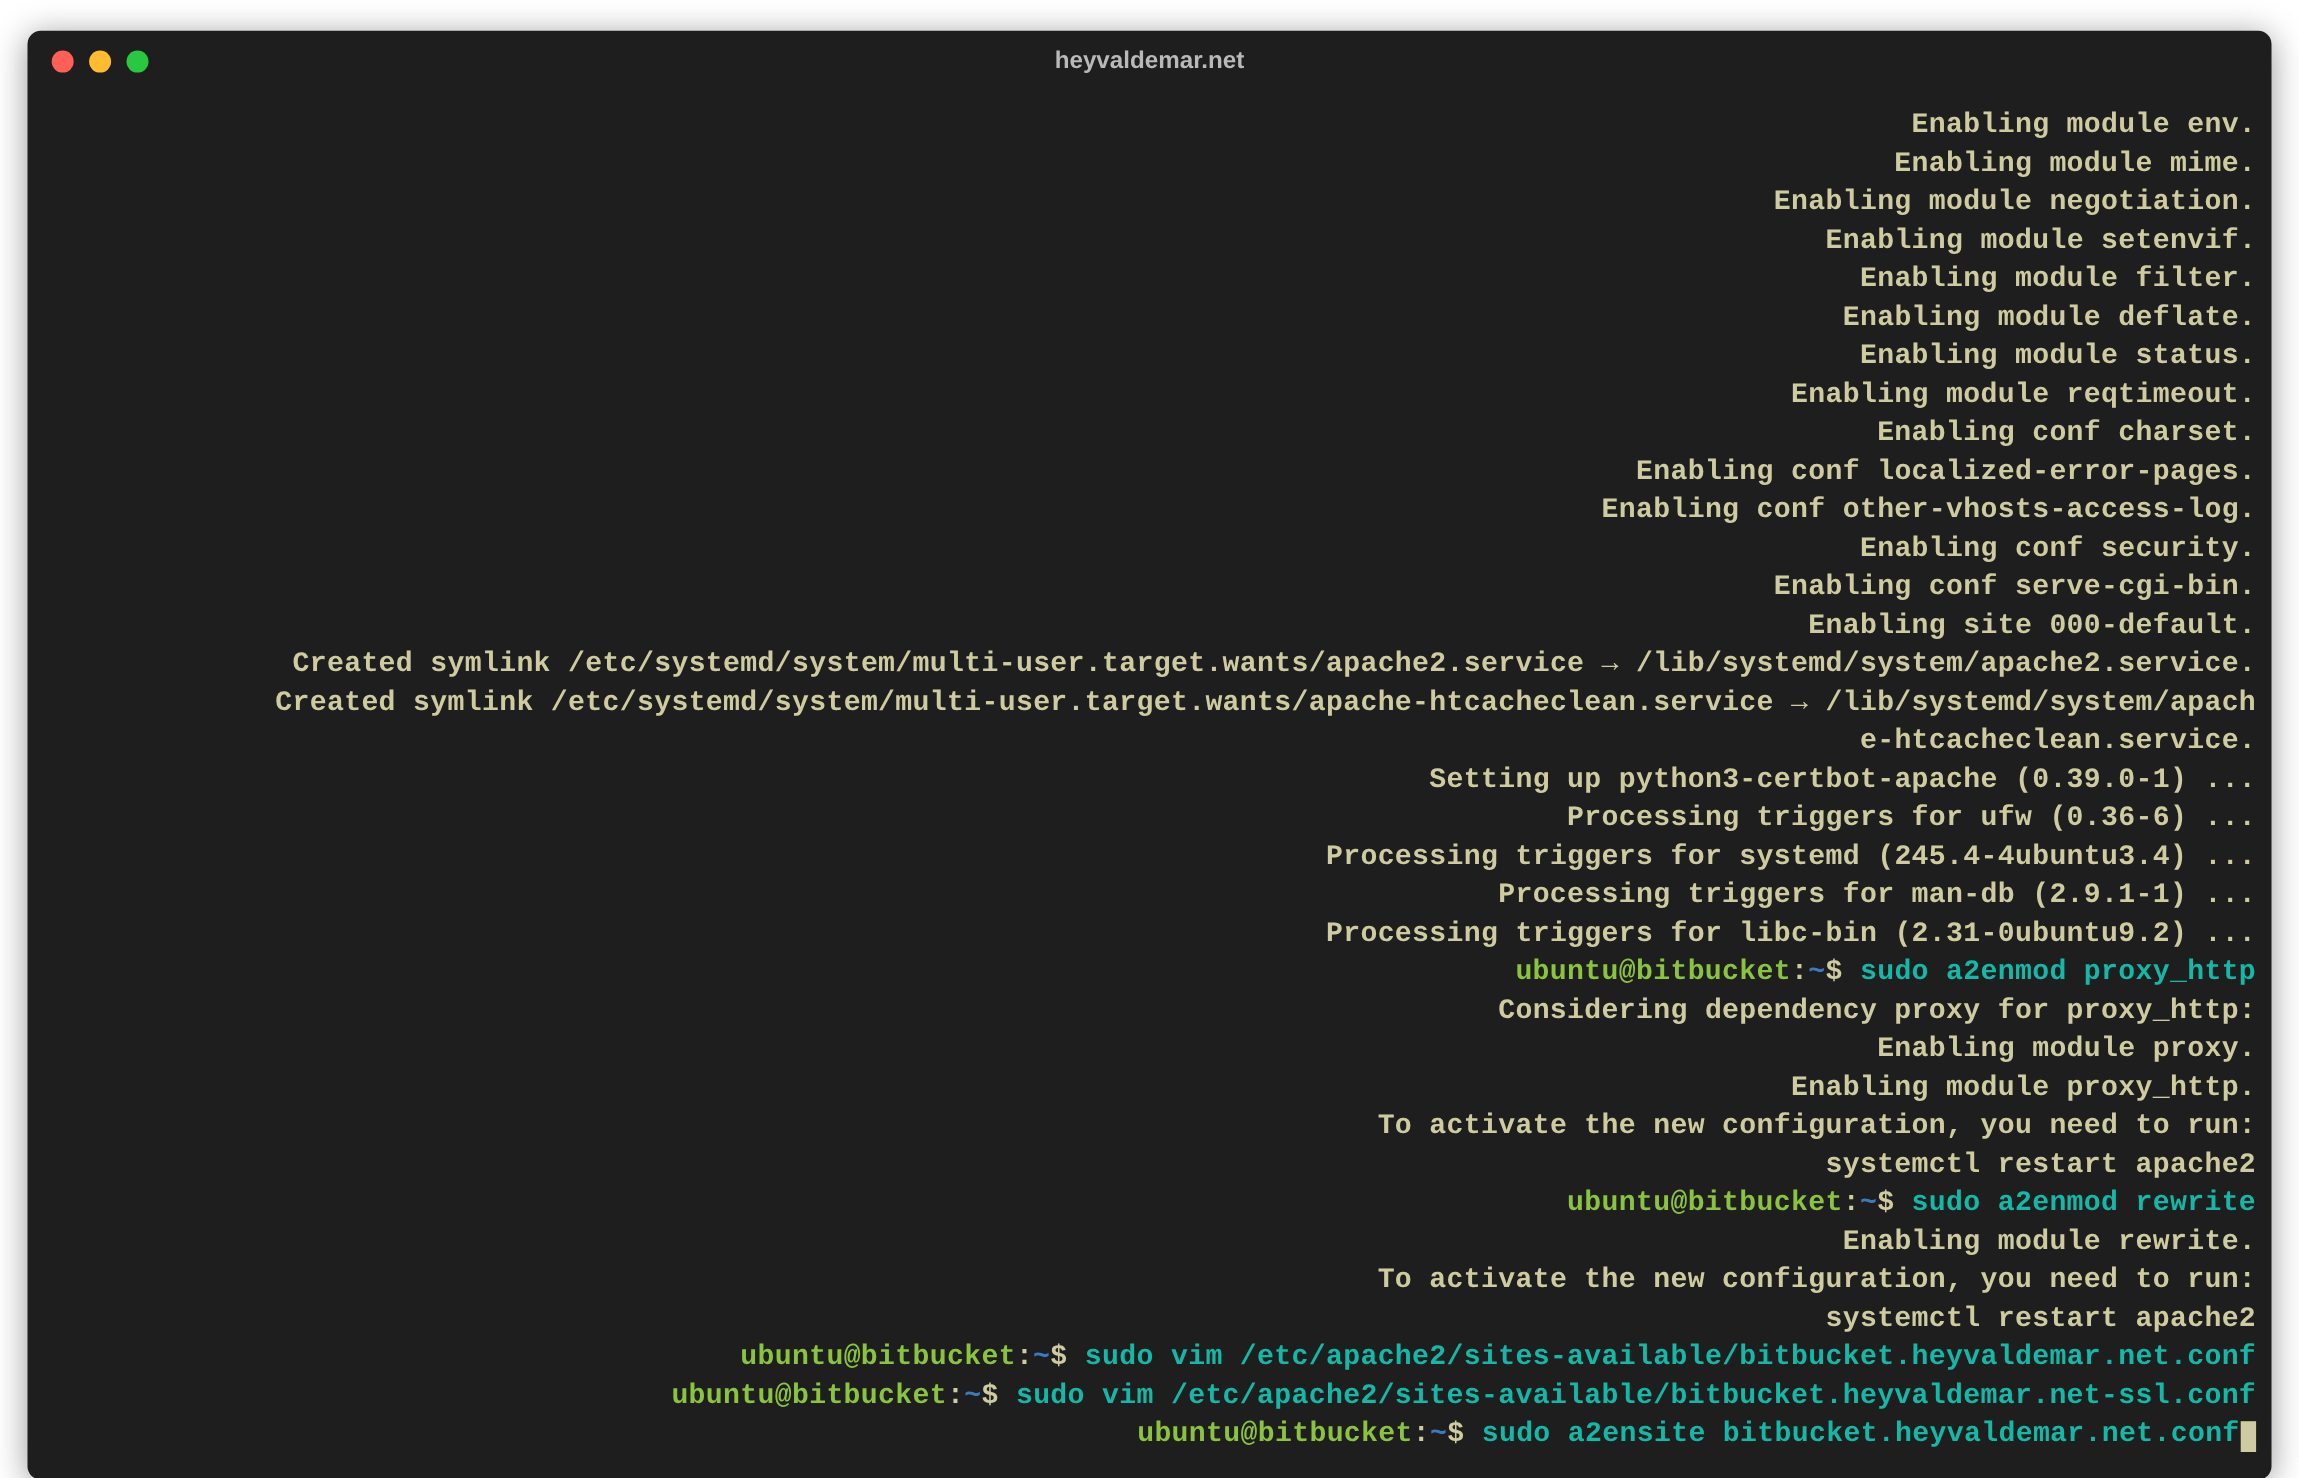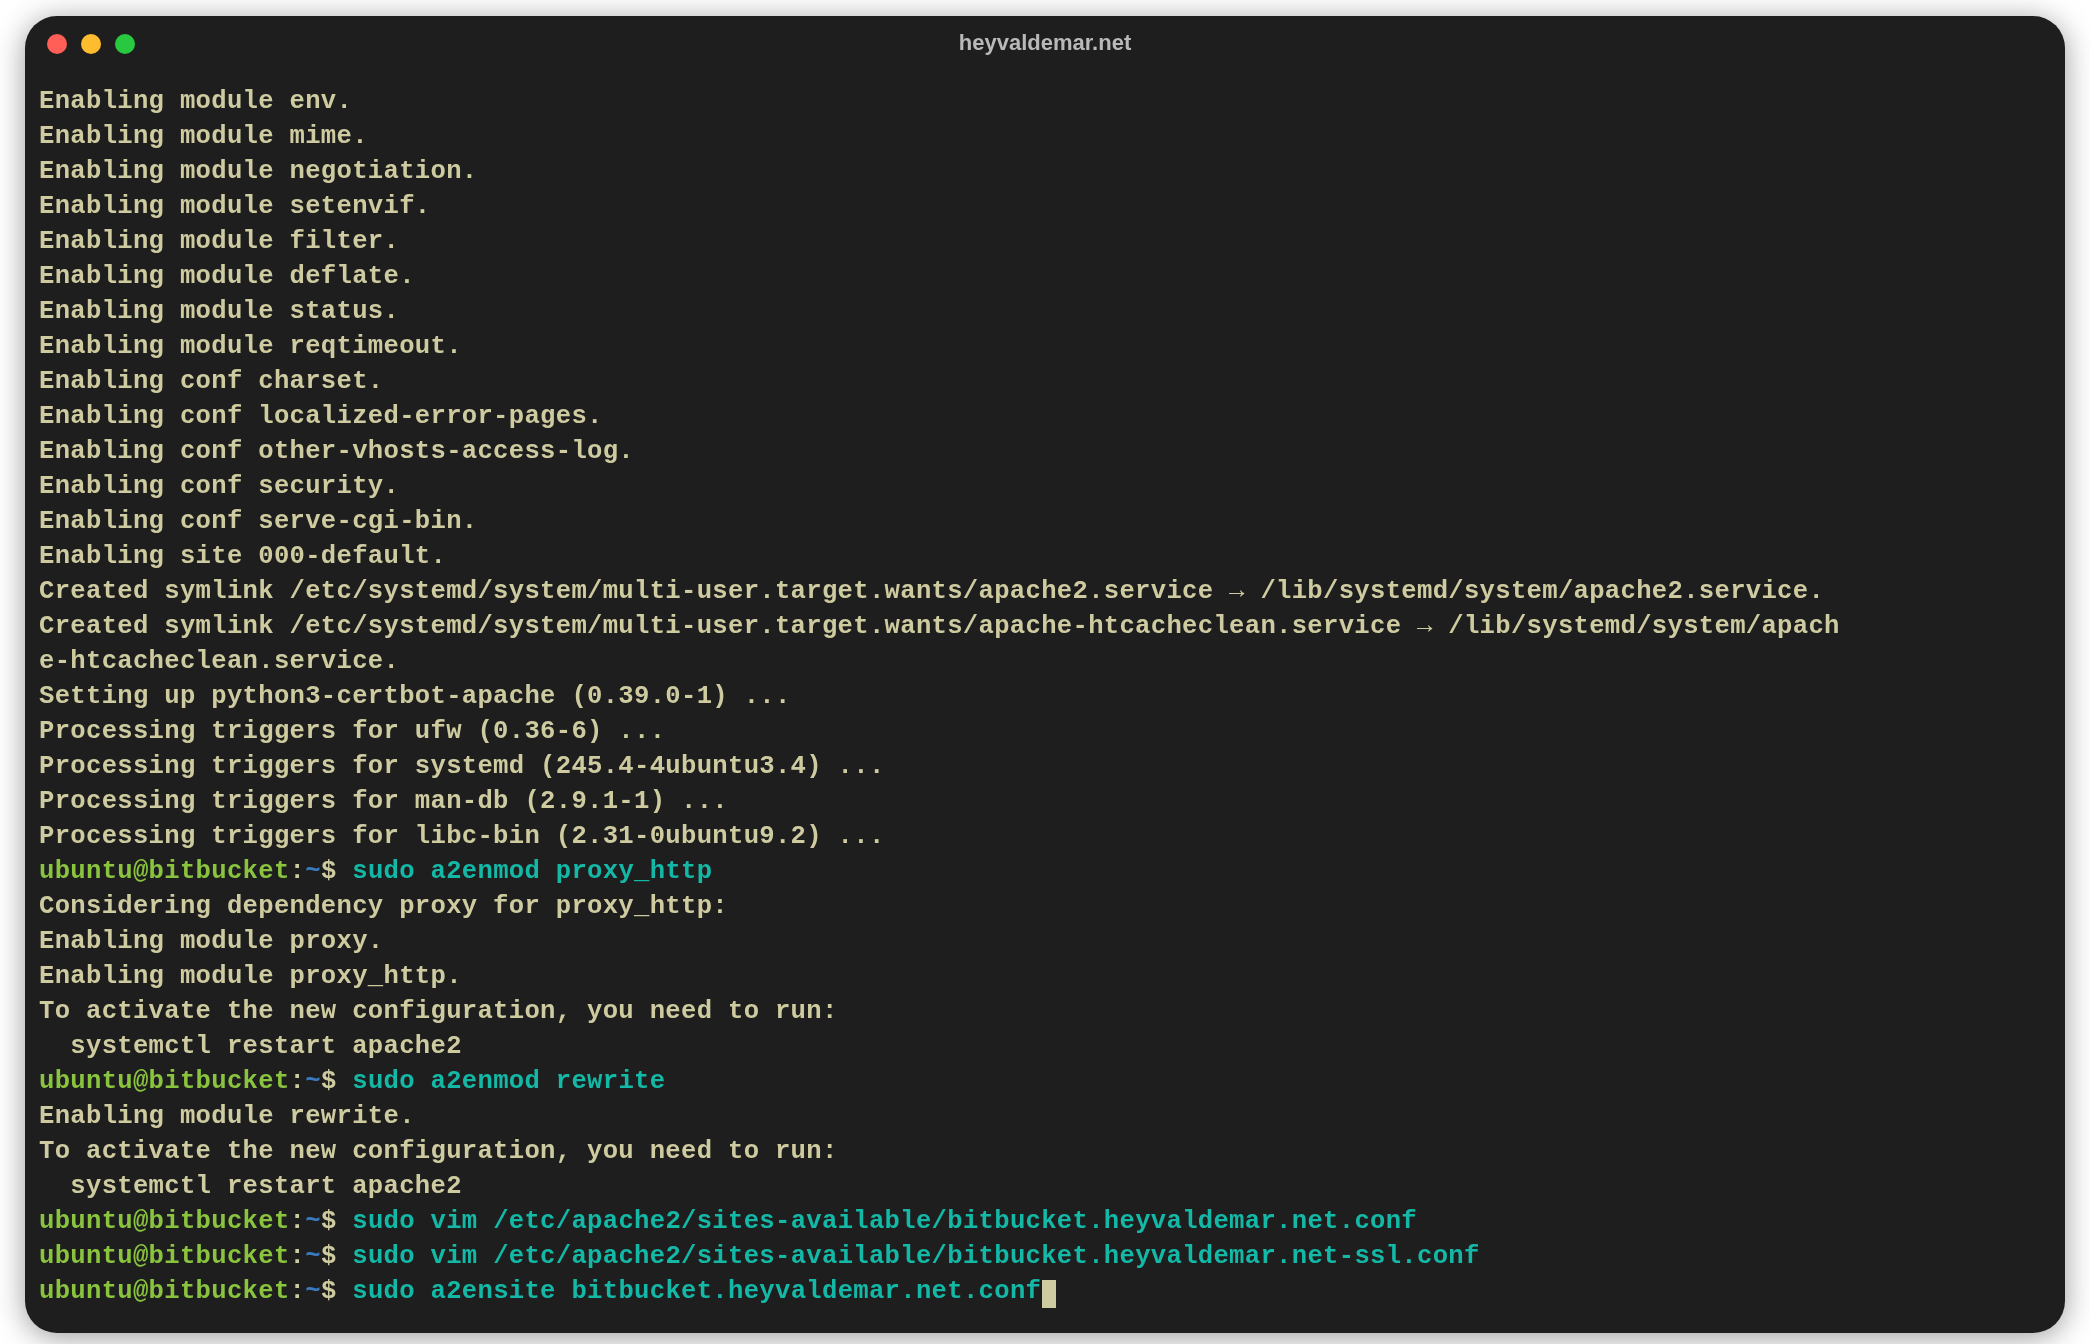--- a/index.html
+++ b/index.html
@@ -6,23 +6,23 @@
     margin: 0;
     padding: 0;
     background: #fff;
     width: 2090px;
     height: 1344px;
   }
   .window {
     position: relative;
     width: 2040px;
     height: 1317px;
-    margin: 16px auto 0 auto;
+    margin: 28px auto 0 auto;
     background: #1e1e1e;
-    border-radius: 32px;
+    border-radius: 12px;
     overflow: hidden;
     font-family: "SF Mono", Menlo, Consolas, "Liberation Mono", monospace;
     color: #cfcba0;
     box-shadow: 0 4px 30px rgba(0,0,0,0.4);
   }
   .titlebar {
     position: relative;
     height: 52px;
     width: 100%;
   }
@@ -52,20 +52,21 @@
     font-weight: 600;
     font-size: 22px;
   }
   .term {
     padding: 16px 14px 14px 14px;
     font-size: 25.6px;
     line-height: 35px;
     white-space: pre;
     letter-spacing: 0.3px;
     font-weight: 600;
+    text-align: right;
   }
   .line { display: block; }
   .out  { color: #cfcba0; } 
   .user { color: #8ac33e; font-weight: 700; } 
   .sep  { color: #cfcba0; font-weight: 700; }
   .path { color: #3a7bbf; font-weight: 700; } 
   .cmd  { color: #14b8a6; }
   .cursor {
     display: inline-block;
     width: 14px;

